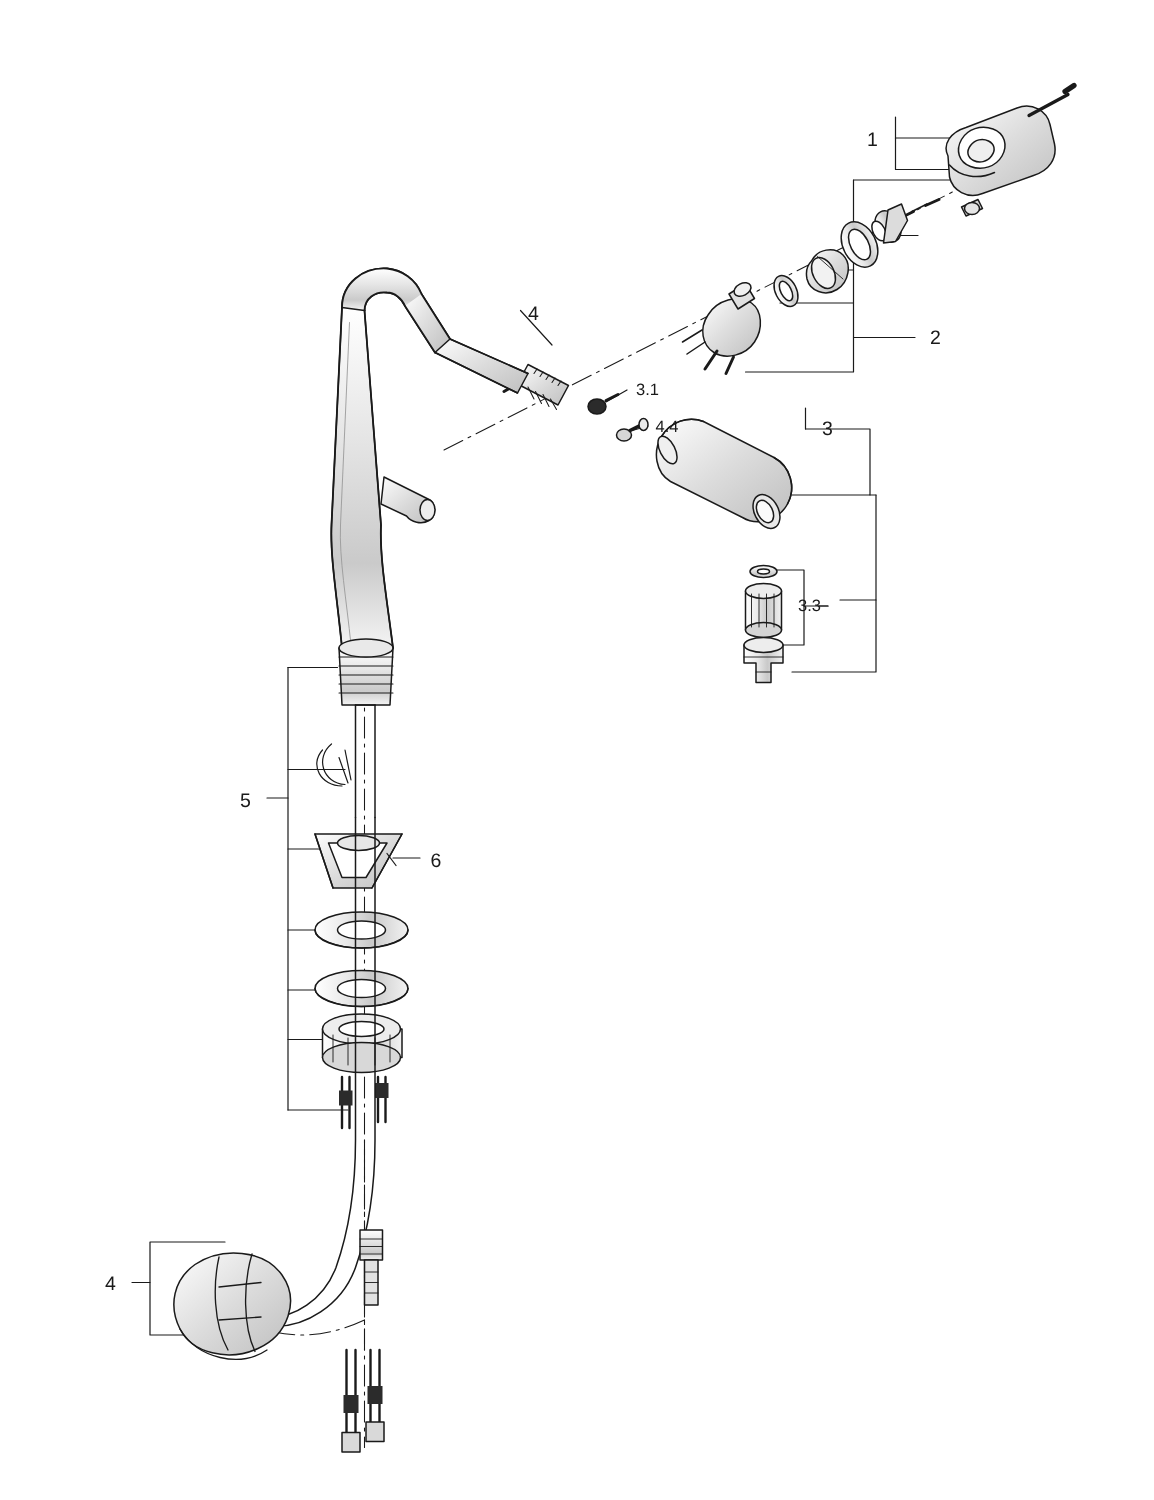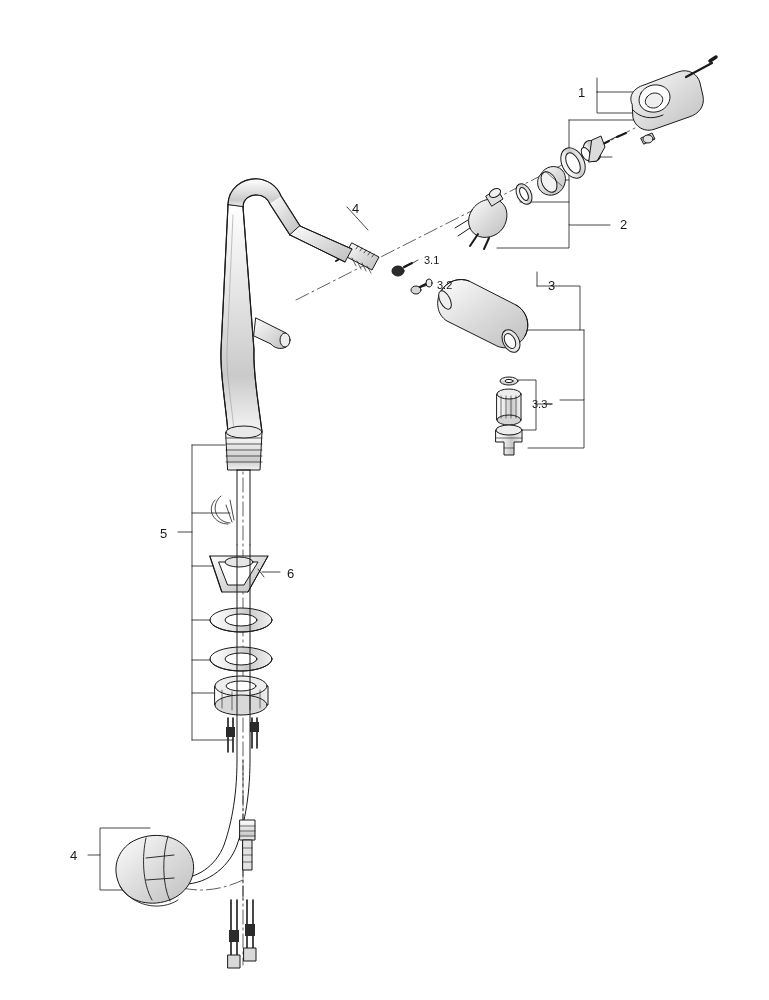--- a/index.html
+++ b/index.html
@@ -324,20 +324,20 @@
         <path d="M244 948 L256 948 L256 961 L244 961 Z" fill="#d9d9d9"></path>
       </g>
 
     </g>
   </svg>
 
   <div class="callout-label" style="left:578px; top:85px;">1</div>
   <div class="callout-label" style="left:620px; top:217px;">2</div>
   <div class="callout-label" style="left:548px; top:278px;">3</div>
   <div class="callout-label callout-small" style="left:424px; top:254px;">3.1</div>
-  <div class="callout-label callout-small" style="left:437px; top:279px;">3.2</div>
+  <div class="callout-label callout-small" style="left:437px; top:279px;">4.4</div>
   <div class="callout-label callout-small" style="left:532px; top:398px;">3.3</div>
   <div class="callout-label" style="left:352px; top:201px;">4</div>
   <div class="callout-label" style="left:70px;  top:848px;">4</div>
   <div class="callout-label" style="left:160px; top:526px;">5</div>
   <div class="callout-label" style="left:287px; top:566px;">6</div>
 
 </div>
 
 </body></html>

